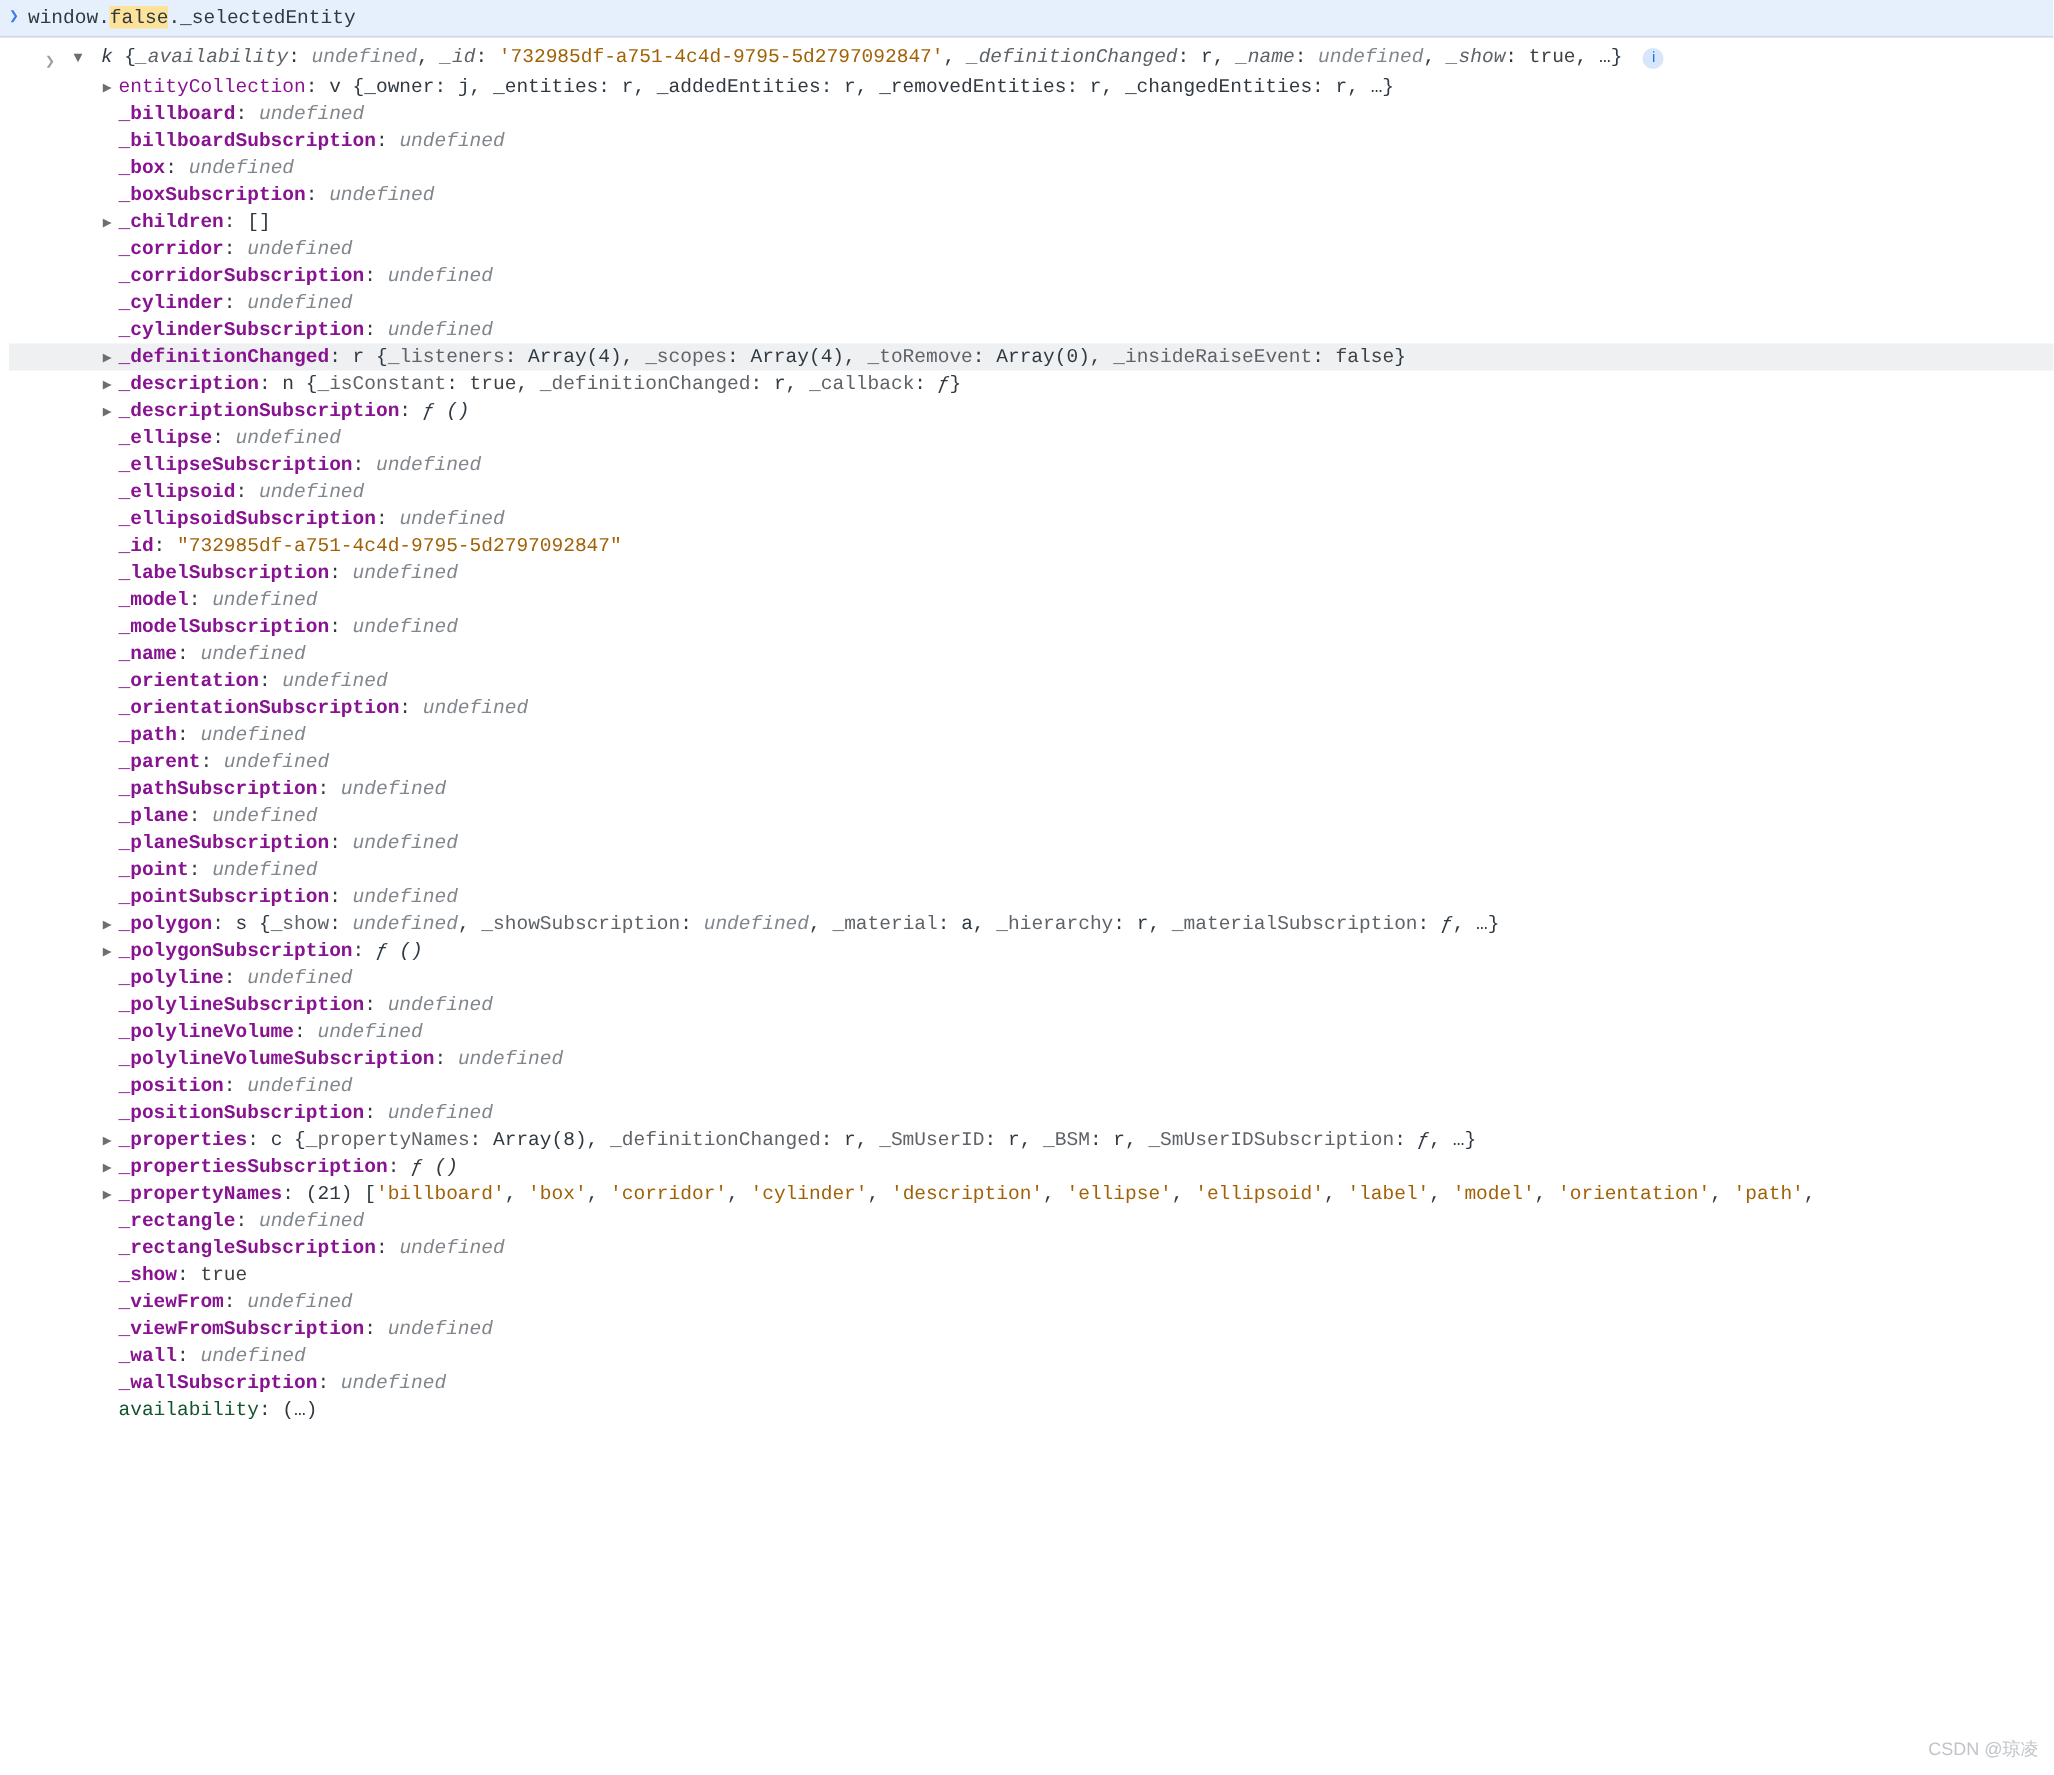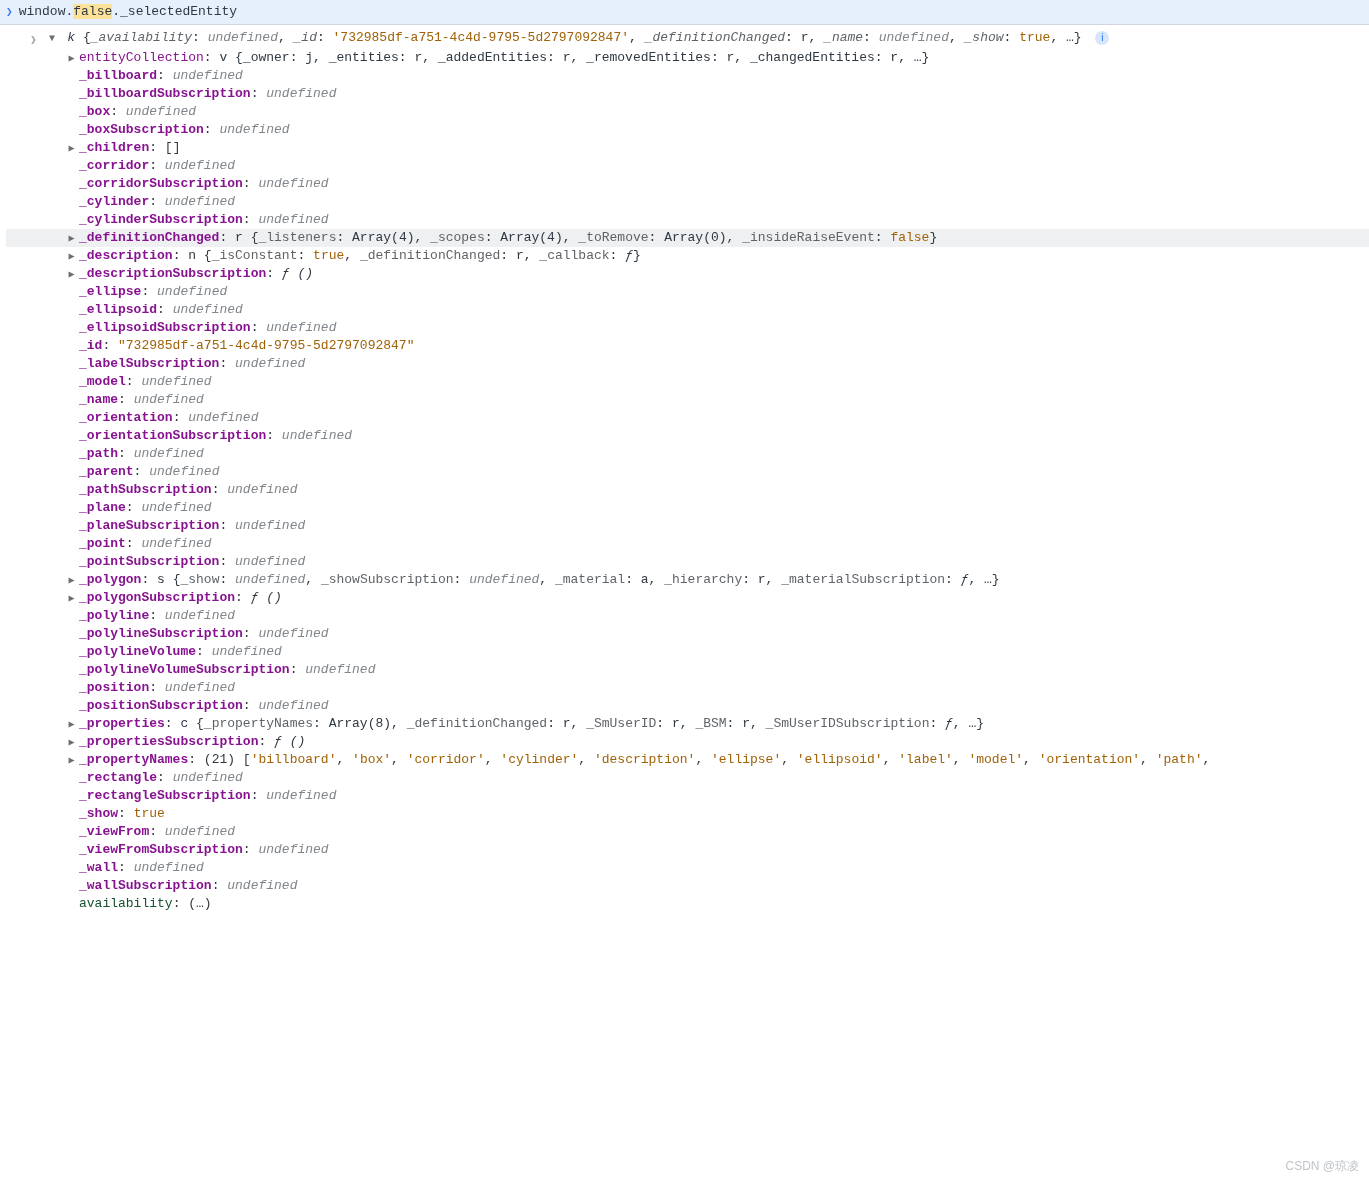--- a/index.html
+++ b/index.html
@@ -60,21 +60,21 @@
     user-select: none;
   }
   .tw.down::before { content: "▼"; }
   .tw.right::before { content: "▶"; }
   .tw.none::before { content: ""; }
 
   .k-purple { color: #881391; }
   .k-purple-bold { color: #881391; font-weight: bold; }
   .v-und { color: #80868b; }
   .v-str { color: #a16207; }
-  .v-bool { color: #a16207; }
+  .v-bool { color: #404040; }
   .v-fn { font-style: italic; color: #303942; }
   .v-dark { color: #303942; }
   .v-grey { color: #5f6368; }
   .info-badge {
     display: inline-block;
     width: 14px;
     height: 14px;
     line-height: 14px;
     font-size: 10px;
     text-align: center;
@@ -121,25 +121,27 @@
       <div class="row indent1"><span class="tw none"></span><span class="k-purple-bold">_boxSubscription</span><span class="colon">: </span><span class="v-und" style="font-style: italic;">undefined</span></div>
       <div class="row indent1"><span class="tw right"></span><span class="k-purple-bold">_children</span><span class="colon">: </span><span class="v-dark">[]</span></div>
       <div class="row indent1"><span class="tw none"></span><span class="k-purple-bold">_corridor</span><span class="colon">: </span><span class="v-und" style="font-style: italic;">undefined</span></div>
       <div class="row indent1"><span class="tw none"></span><span class="k-purple-bold">_corridorSubscription</span><span class="colon">: </span><span class="v-und" style="font-style: italic;">undefined</span></div>
       <div class="row indent1"><span class="tw none"></span><span class="k-purple-bold">_cylinder</span><span class="colon">: </span><span class="v-und" style="font-style: italic;">undefined</span></div>
       <div class="row indent1"><span class="tw none"></span><span class="k-purple-bold">_cylinderSubscription</span><span class="colon">: </span><span class="v-und" style="font-style: italic;">undefined</span></div>
       <div class="row indent1 hover-row"><span class="tw right"></span><span class="k-purple-bold">_definitionChanged</span><span class="colon">: </span><span><span class="v-dark">r {</span><span class="v-grey">_listeners</span><span class="v-dark">: Array(4), </span><span class="v-grey">_scopes</span><span class="v-dark">: Array(4), </span><span class="v-grey">_toRemove</span><span class="v-dark">: Array(0), </span><span class="v-grey">_insideRaiseEvent</span><span class="v-dark">: </span><span class="v-bool">false</span><span class="v-dark">}</span></span></div>
       <div class="row indent1"><span class="tw right"></span><span class="k-purple-bold">_description</span><span class="colon">: </span><span><span class="v-dark">n {</span><span class="v-grey">_isConstant</span><span class="v-dark">: </span><span class="v-bool">true</span><span class="v-dark">, </span><span class="v-grey">_definitionChanged</span><span class="v-dark">: r, </span><span class="v-grey">_callback</span><span class="v-dark">: </span><span class="v-fn" style="font-style: italic;">ƒ</span><span class="v-dark">}</span></span></div>
       <div class="row indent1"><span class="tw right"></span><span class="k-purple-bold">_descriptionSubscription</span><span class="colon">: </span><span class="v-fn" style="font-style: italic;">ƒ ()</span></div>
       <div class="row indent1"><span class="tw none"></span><span class="k-purple-bold">_ellipse</span><span class="colon">: </span><span class="v-und" style="font-style: italic;">undefined</span></div>
+      <div class="row indent1"><span class="tw none"></span><span class="k-purple-bold">_ellipseSubscription</span><span class="colon">: </span><span class="v-und" style="font-style: italic;">undefined</span></div>
       <div class="row indent1"><span class="tw none"></span><span class="k-purple-bold">_ellipsoid</span><span class="colon">: </span><span class="v-und" style="font-style: italic;">undefined</span></div>
       <div class="row indent1"><span class="tw none"></span><span class="k-purple-bold">_ellipsoidSubscription</span><span class="colon">: </span><span class="v-und" style="font-style: italic;">undefined</span></div>
       <div class="row indent1"><span class="tw none"></span><span class="k-purple-bold">_id</span><span class="colon">: </span><span class="v-str">"732985df-a751-4c4d-9795-5d2797092847"</span></div>
       <div class="row indent1"><span class="tw none"></span><span class="k-purple-bold">_labelSubscription</span><span class="colon">: </span><span class="v-und" style="font-style: italic;">undefined</span></div>
       <div class="row indent1"><span class="tw none"></span><span class="k-purple-bold">_model</span><span class="colon">: </span><span class="v-und" style="font-style: italic;">undefined</span></div>
+      <div class="row indent1"><span class="tw none"></span><span class="k-purple-bold">_modelSubscription</span><span class="colon">: </span><span class="v-und" style="font-style: italic;">undefined</span></div>
       <div class="row indent1"><span class="tw none"></span><span class="k-purple-bold">_name</span><span class="colon">: </span><span class="v-und" style="font-style: italic;">undefined</span></div>
       <div class="row indent1"><span class="tw none"></span><span class="k-purple-bold">_orientation</span><span class="colon">: </span><span class="v-und" style="font-style: italic;">undefined</span></div>
       <div class="row indent1"><span class="tw none"></span><span class="k-purple-bold">_orientationSubscription</span><span class="colon">: </span><span class="v-und" style="font-style: italic;">undefined</span></div>
       <div class="row indent1"><span class="tw none"></span><span class="k-purple-bold">_path</span><span class="colon">: </span><span class="v-und" style="font-style: italic;">undefined</span></div>
       <div class="row indent1"><span class="tw none"></span><span class="k-purple-bold">_parent</span><span class="colon">: </span><span class="v-und" style="font-style: italic;">undefined</span></div>
       <div class="row indent1"><span class="tw none"></span><span class="k-purple-bold">_pathSubscription</span><span class="colon">: </span><span class="v-und" style="font-style: italic;">undefined</span></div>
       <div class="row indent1"><span class="tw none"></span><span class="k-purple-bold">_plane</span><span class="colon">: </span><span class="v-und" style="font-style: italic;">undefined</span></div>
       <div class="row indent1"><span class="tw none"></span><span class="k-purple-bold">_planeSubscription</span><span class="colon">: </span><span class="v-und" style="font-style: italic;">undefined</span></div>
       <div class="row indent1"><span class="tw none"></span><span class="k-purple-bold">_point</span><span class="colon">: </span><span class="v-und" style="font-style: italic;">undefined</span></div>
       <div class="row indent1"><span class="tw none"></span><span class="k-purple-bold">_pointSubscription</span><span class="colon">: </span><span class="v-und" style="font-style: italic;">undefined</span></div>

